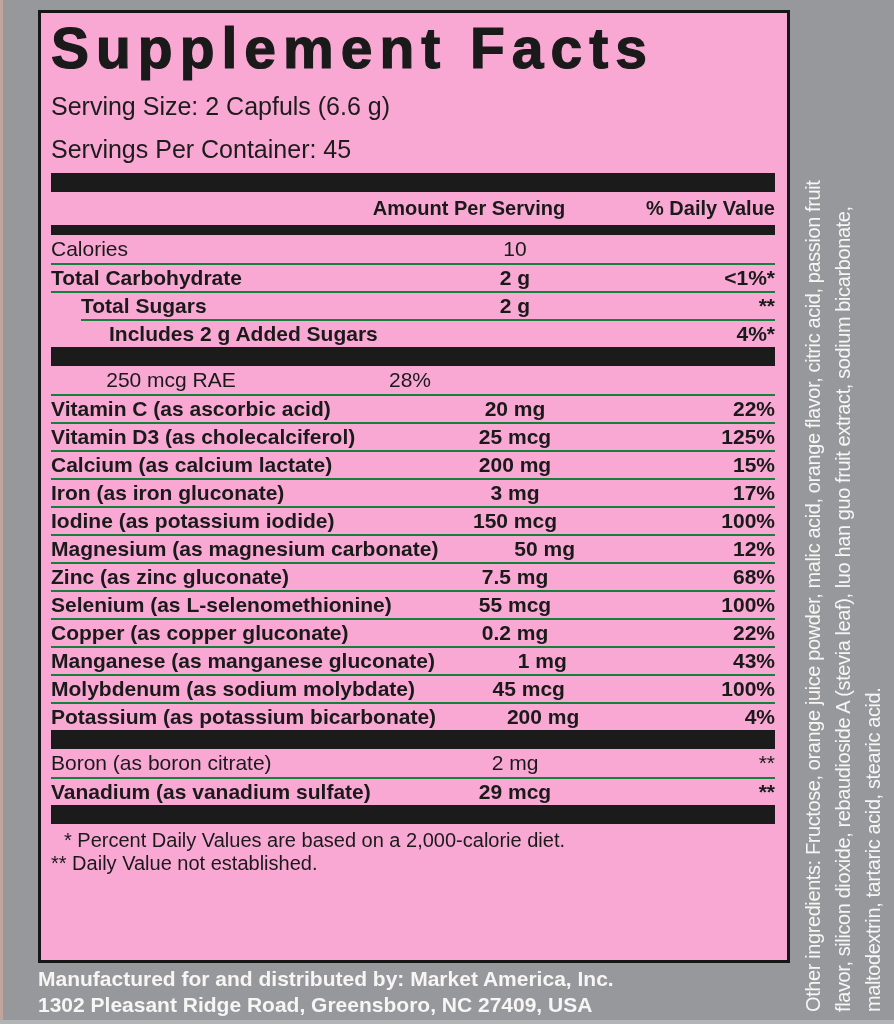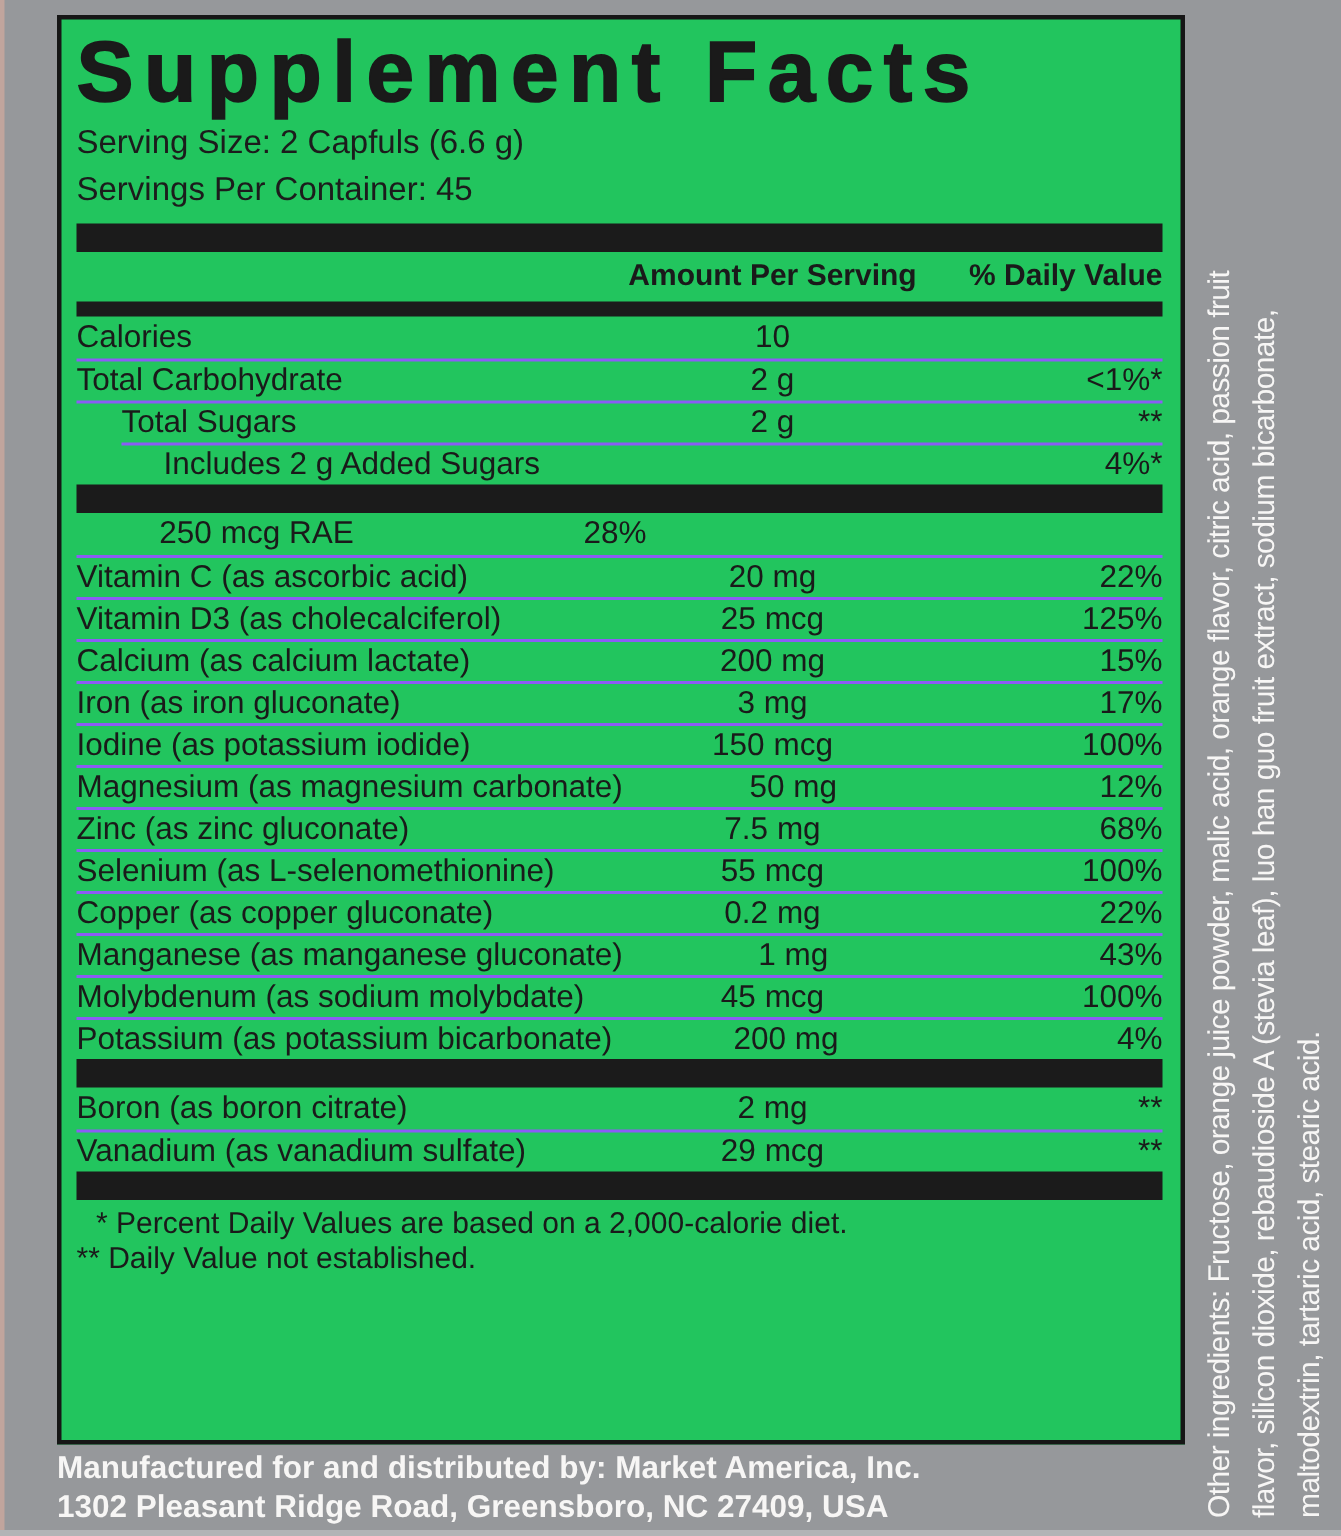--- a/index.html
+++ b/index.html
@@ -16,53 +16,53 @@
     background:#cfaa9e; opacity:.75;
   }
   .edge-bottom {
     position:absolute; left:0; bottom:0; width:894px; height:4px;
     background:#b2b4b6;
   }
 
   
   .panel {
     position:absolute; left:38px; top:10px; width:752px; height:953px;
-    background:#22c55e;
+    background:#f9a8d4;
     border:3px solid #161616;
     padding:4px 12px 0 10px;
     overflow:hidden;
   }
   .sf-title {
     font-size:57px; font-weight:bold; letter-spacing:7px;
     line-height:62px; color:#1a1a1a; white-space:nowrap;
     -webkit-text-stroke:1.2px #1a1a1a;
   }
   .serving-line {
-    font-size:22px; line-height:31px; color:#1c1c1c;
+    font-size:25px; line-height:31px; color:#1c1c1c;margin-top:12px;
   }
   .bar {
     background:#1b1b1b; width:100%;
   }
   .bar.thick { height:19px; }
   .bar.mid   { height:10px; }
   .bar.top-gap { margin-top:8px; }
 
   .hdr-row {
     display:flex; align-items:center; height:33px;
-    font-size:20px; font-weight:bold;
+    font-size:20px; font-weight:bold;gap:46px;
   }
   .hdr-spacer { flex:1; }
   .hdr-amount { width:240px; text-align:center; }
   .hdr-dv     { width:140px; text-align:right; }
 
   .rows .row {
     display:flex; align-items:center; height:28px;
     font-size:21px;
   }
-  .rows .row + .row { border-top:2px solid #8b5cf6; }
+  .rows .row + .row { border-top:2px solid #15803d;font-weight:bold; }
   .row .n { flex:1; white-space:nowrap; }
   .row .a { width:240px; text-align:center; white-space:nowrap; }
   .row .d { width:140px; text-align:right; white-space:nowrap; }
 
   .row.indent1 .n { padding-left:30px; }
   .row.indent2 { margin-left:30px;justify-content:flex-end; }
   .row.indent2 .n { padding-left:28px; }
 
   .footnotes { margin-top:5px; font-size:20px; line-height:23px; }
   .footnotes .fn1 { padding-left:13px; }

